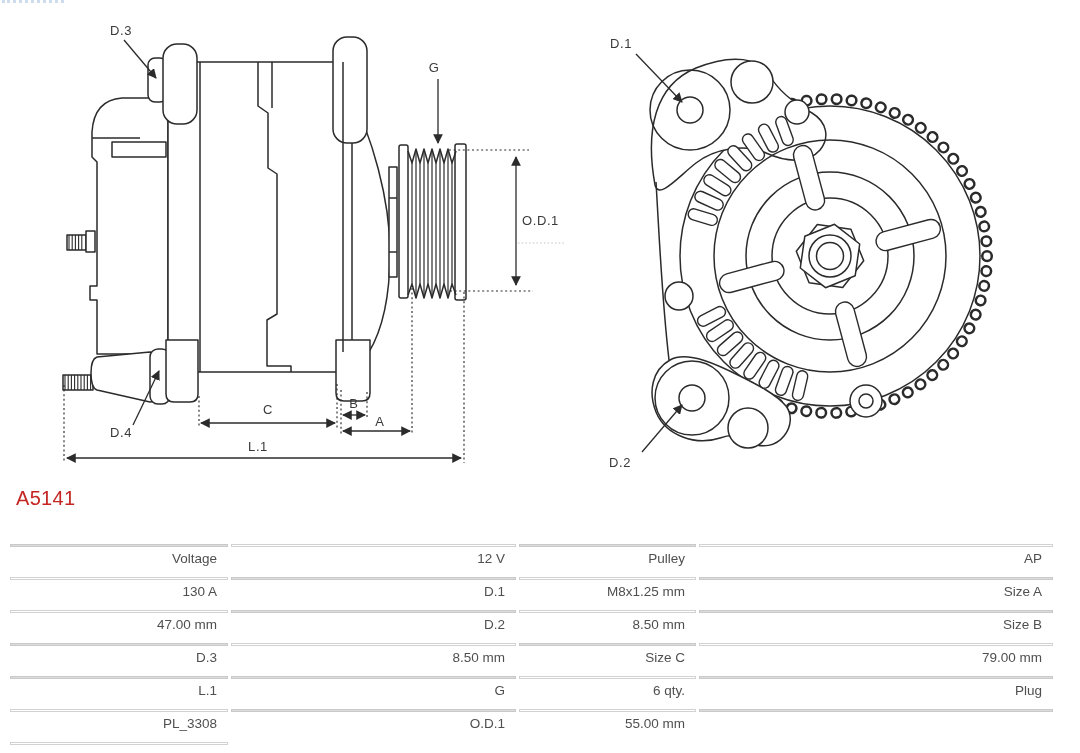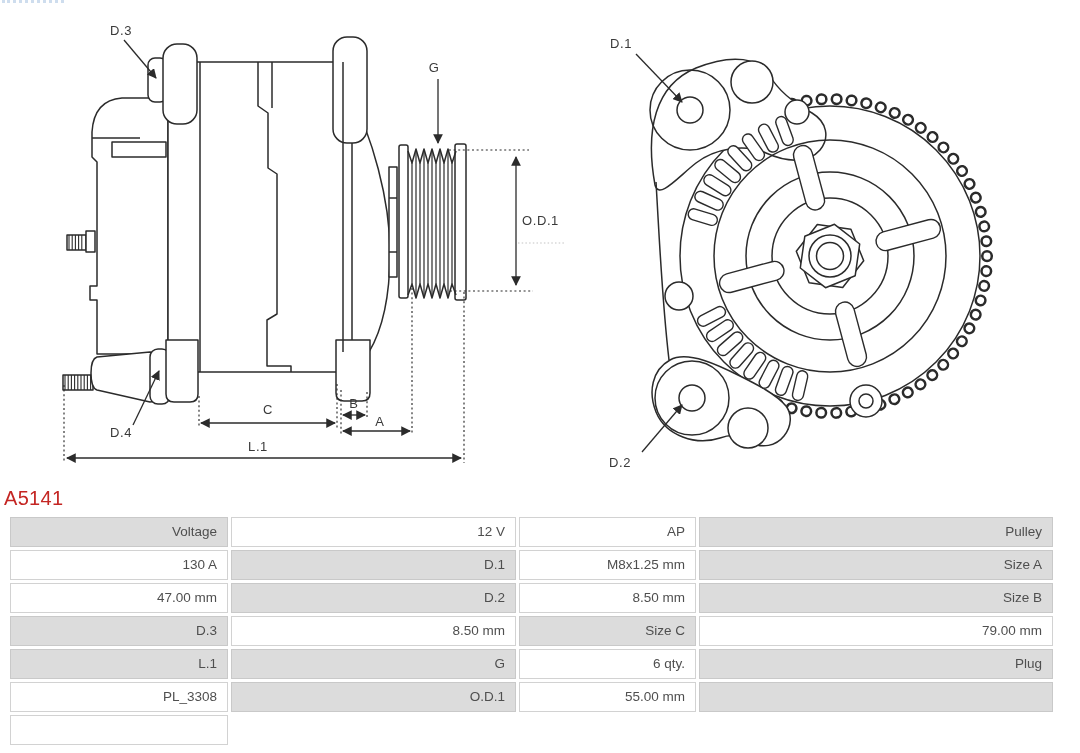--- a/index.html
+++ b/index.html
@@ -6,27 +6,27 @@
   body{width:1080px;height:753px;position:relative;overflow:hidden;
        font-family:"Liberation Sans",sans-serif;}
   .corner-artifact{position:absolute;left:2px;top:0;width:62px;height:0;
        border-top:3px dotted #b5cbe6;opacity:.65;}
   #drawing{position:absolute;left:0;top:0;}
   .lab{fill:#3a3a3a;font:13px "Liberation Sans",sans-serif;letter-spacing:.6px;stroke:none;}
   .ln{fill:none;}
   .dot{fill:none;stroke:#2b2b2b;stroke-width:1.15;stroke-dasharray:2 2.6;}
   .dotlite{fill:none;stroke:#c4c4c4;stroke-width:1.1;stroke-dasharray:1.5 2.2;}
   .dim{fill:none;stroke:#2b2b2b;stroke-width:1.3;}
-  #part-title{position:absolute;left:4px;top:487px;font-size:20px;
+  #part-title{position:absolute;left:16px;top:487px;font-size:20px;
        color:#c42623;letter-spacing:.3px;}
   #spec-table{position:absolute;left:10px;top:517px;display:grid;
        grid-template-columns:218px 285px 177px 354px;
        grid-auto-rows:30px;gap:3px;}
   .cell{font-size:13.5px;color:#4f4f4f;text-align:right;line-height:28px;
-       padding:0 10px 0 4px;box-sizing:border-box;}
+       padding:0 10px 0 4px;box-sizing:border-box;margin-top:27px;}
   .cell.lbl{background:#dcdcdc;border:1px solid #c9c9c9;}
   .cell.val{background:#ffffff;border:1px solid #d2d2d2;}
 </style>
 </head>
 <body>
 
 <div class="corner-artifact"></div>
 
 <svg id="drawing" width="1080" height="490" viewBox="0 0 1080 490">
   <defs>
@@ -205,22 +205,22 @@
     <text class="lab" x="609" y="467">D.2</text>
     <line class="dim" x1="642" y1="452" x2="682" y2="405" marker-end="url(#ah)"></line>
   </g>
 </svg>
 
 <div id="part-title">A5141</div>
 
 <div id="spec-table">
   <div class="cell lbl">Voltage</div>
   <div class="cell val">12 V</div>
+  <div class="cell lbl">Pulley</div>
   <div class="cell val">AP</div>
-  <div class="cell lbl">Pulley</div>
 
   <div class="cell val">130 A</div>
   <div class="cell lbl">D.1</div>
   <div class="cell val">M8x1.25 mm</div>
 
   <div class="cell lbl">Size A</div>
   <div class="cell val">47.00 mm</div>
   <div class="cell lbl">D.2</div>
   <div class="cell val">8.50 mm</div>
 

